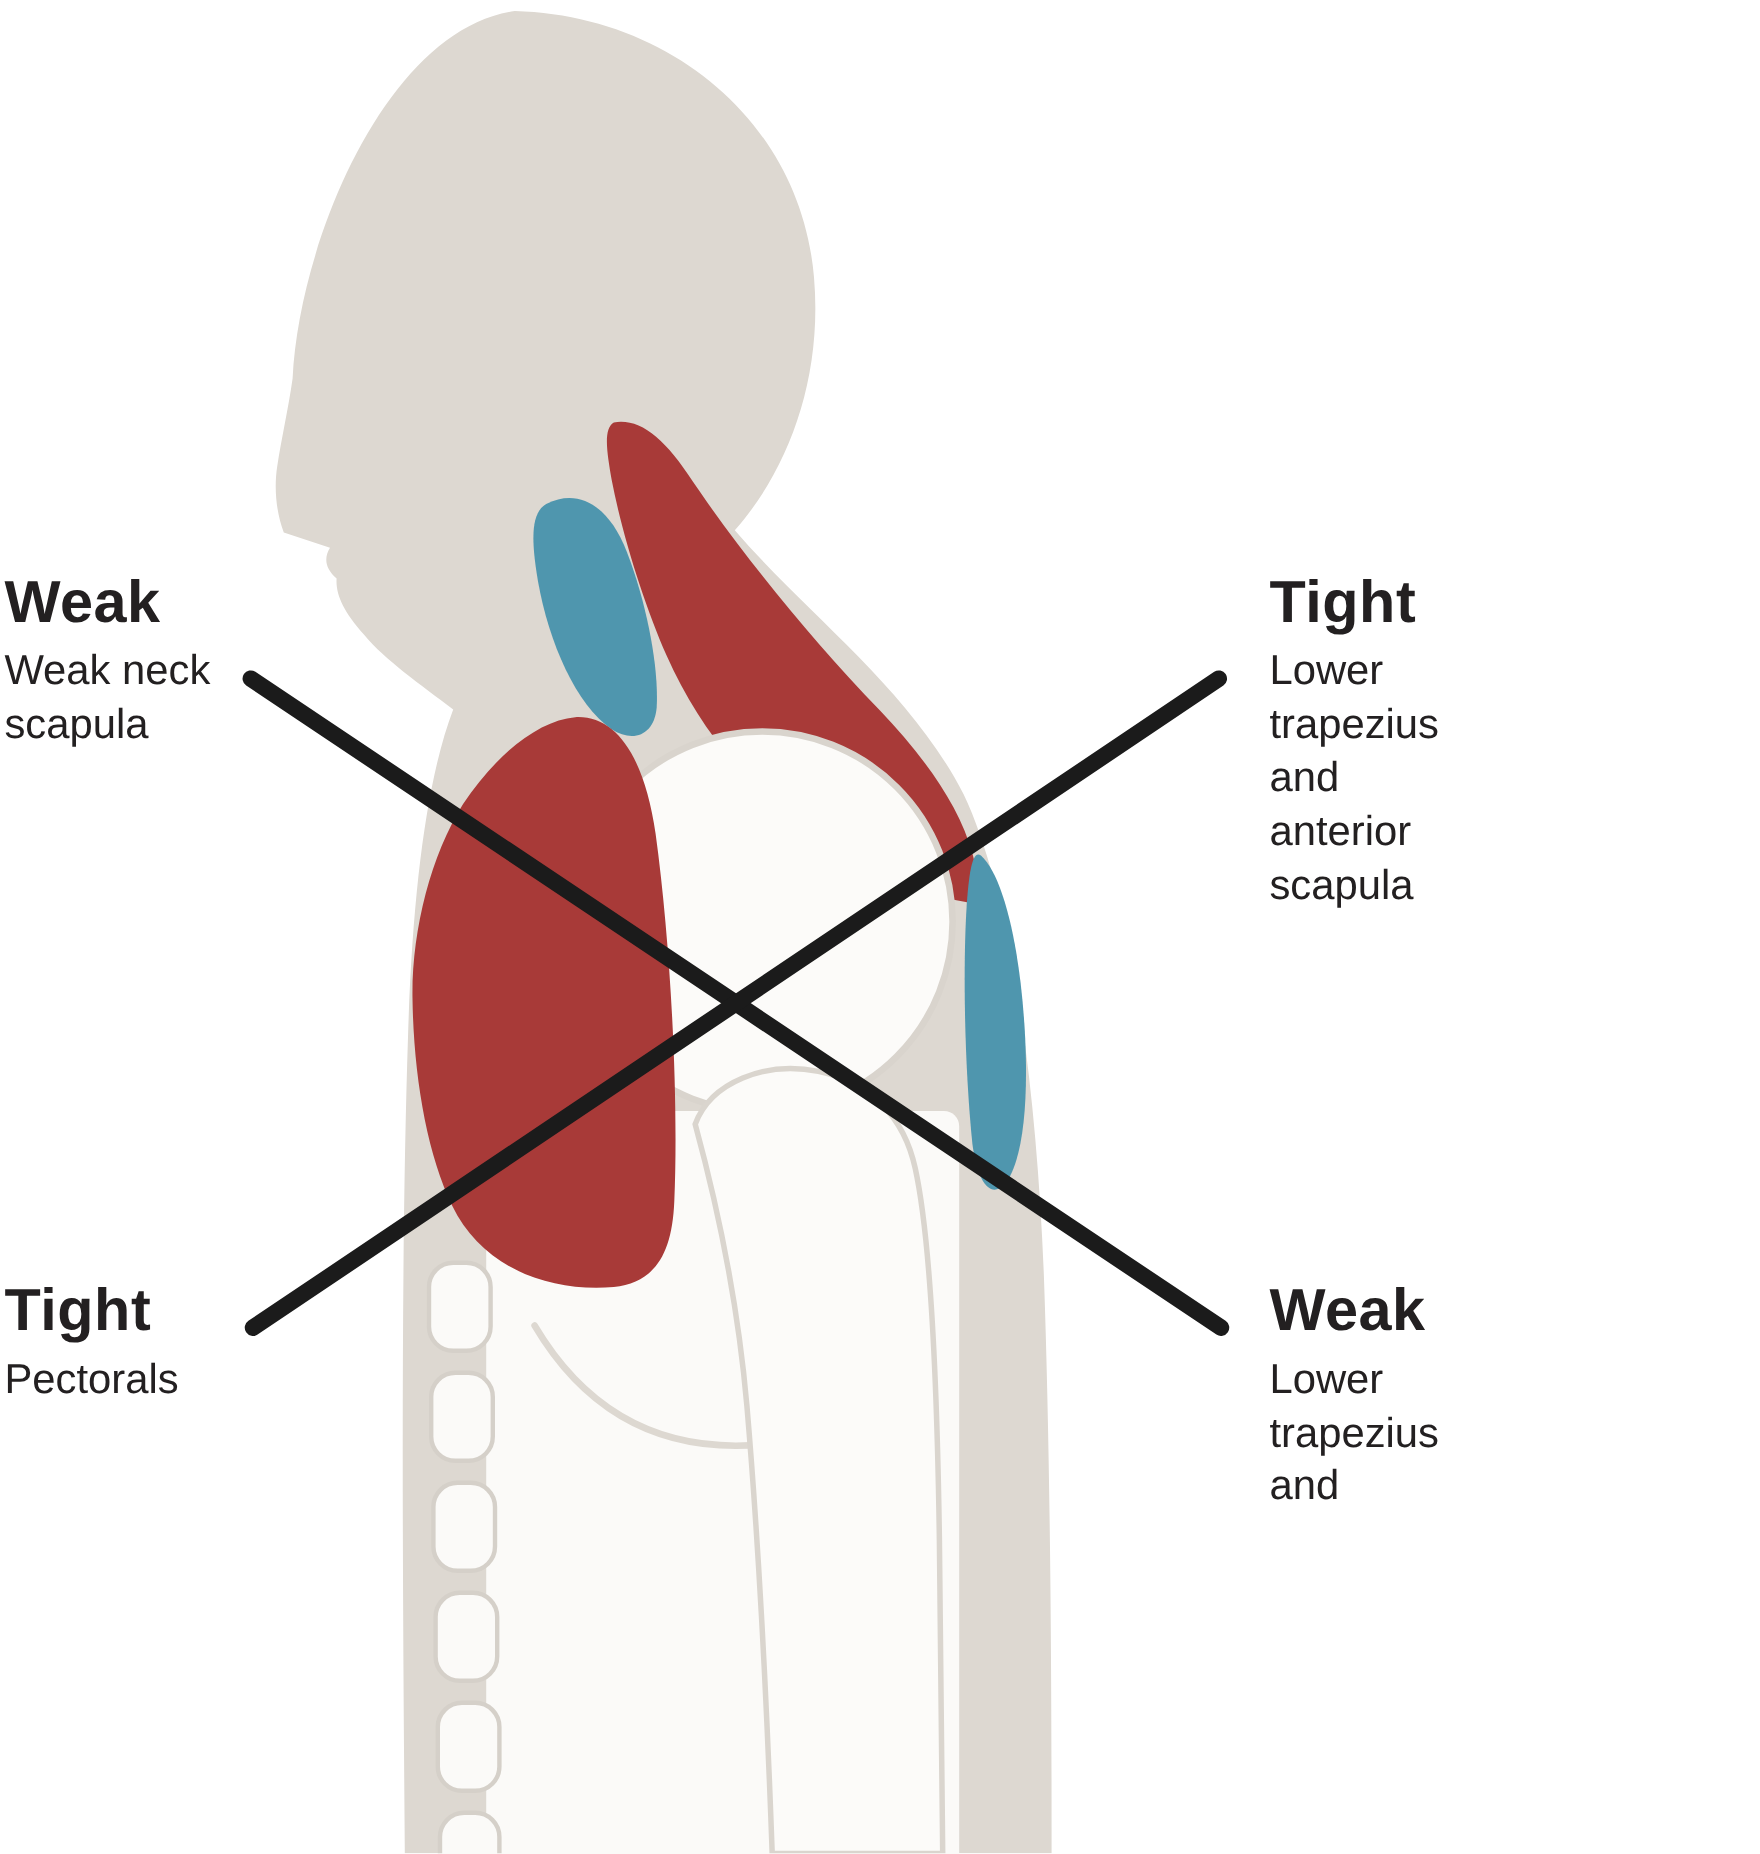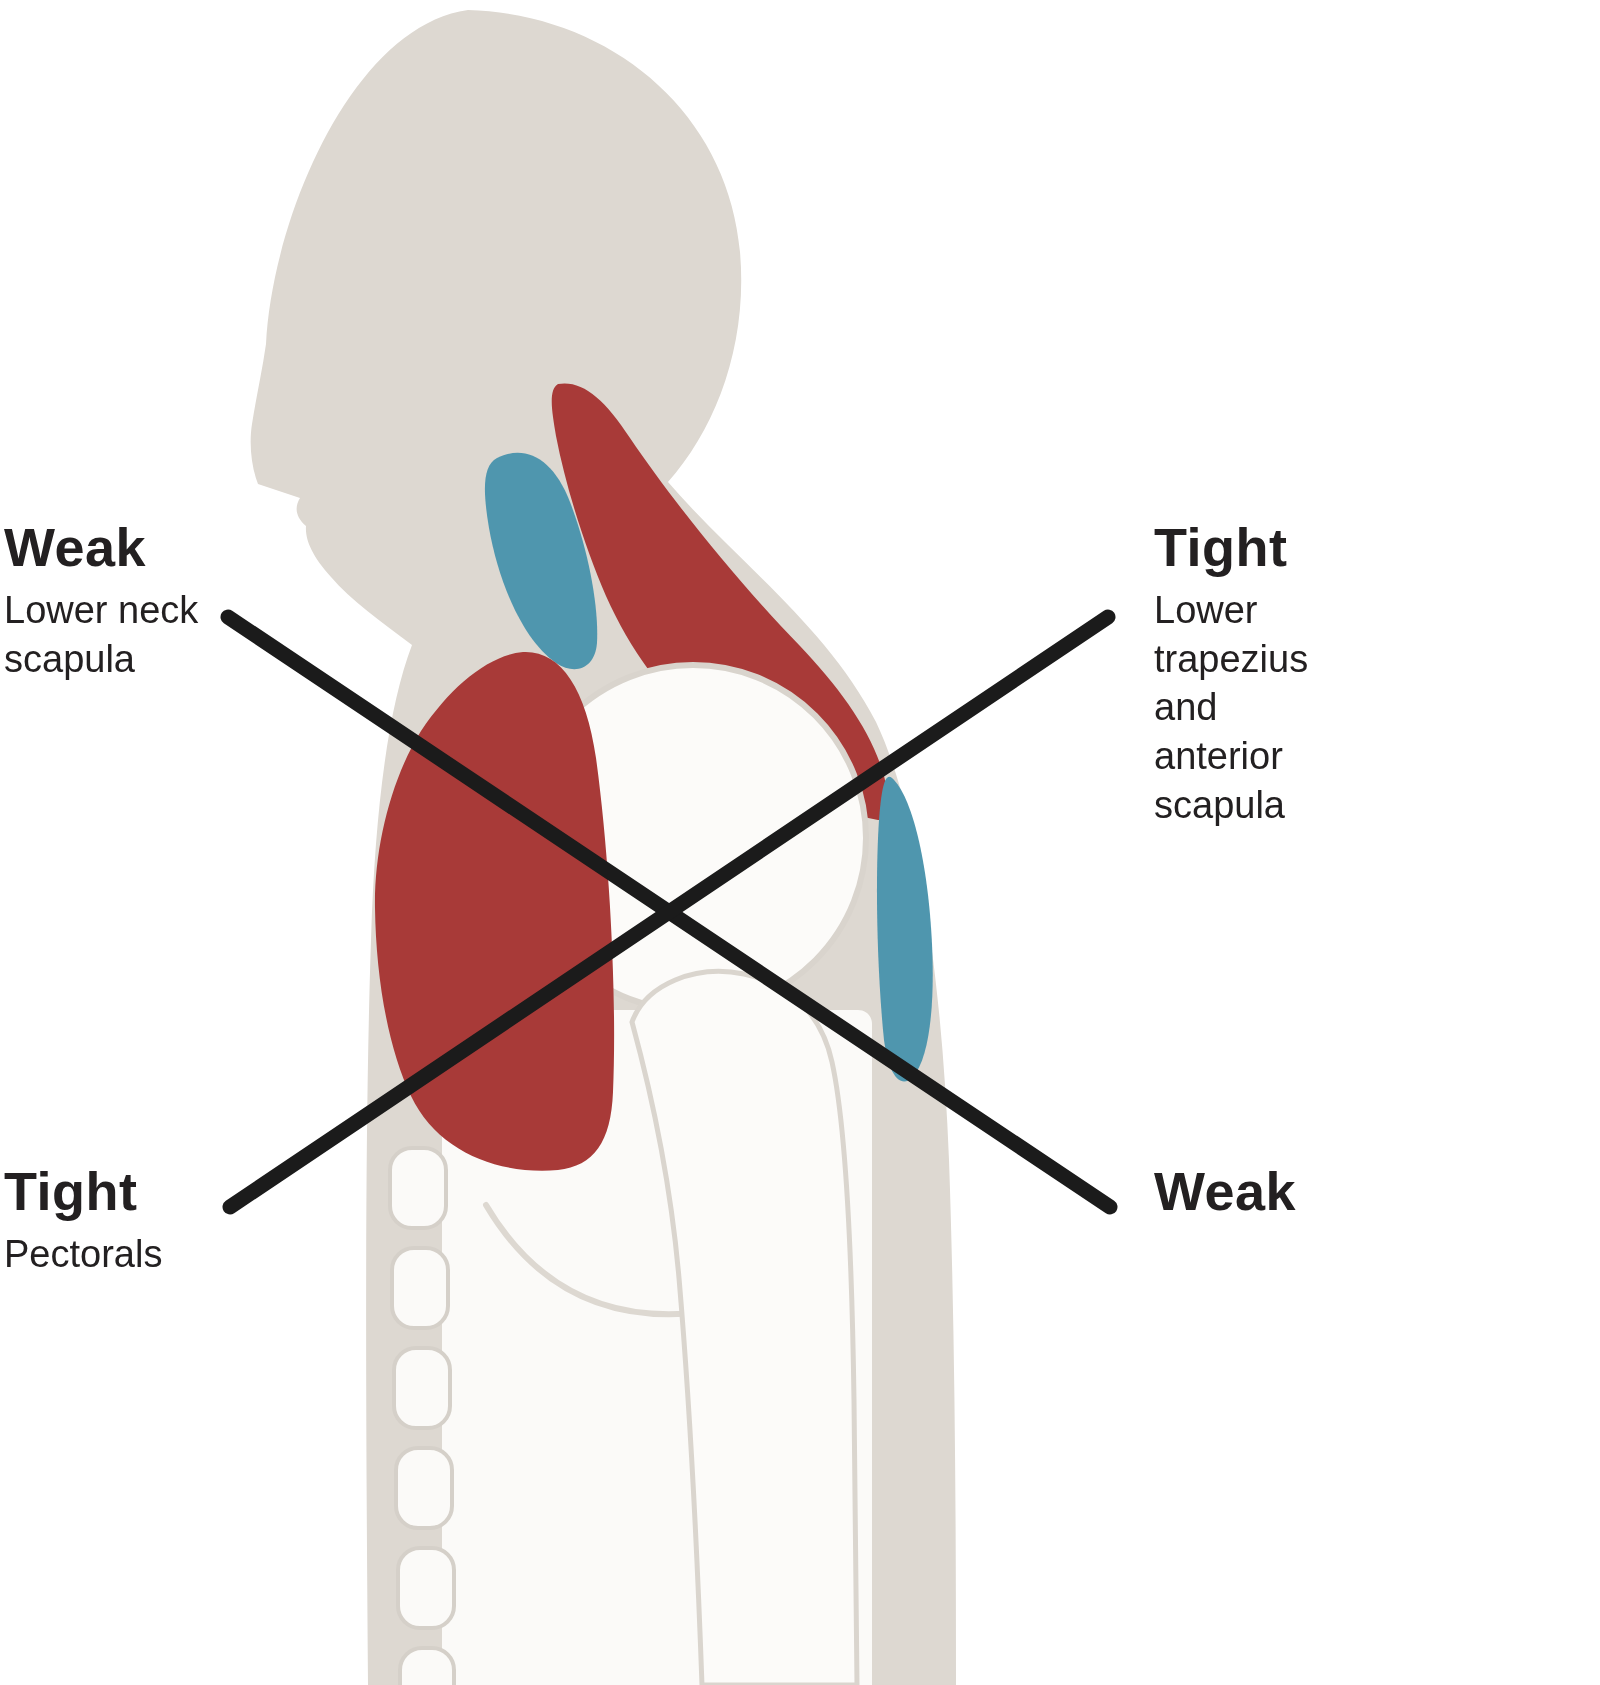--- a/index.html
+++ b/index.html
@@ -131,32 +131,33 @@
          C 877 972, 875 880, 879 820
          C 881 794, 884 771, 892 778
          Z" fill="#4f96ae"></path>
 
     <line x1="228" y1="617" x2="1110" y2="1207" stroke="#1b1b1b" stroke-width="15" stroke-linecap="round"></line>
     <line x1="1108" y1="617" x2="230" y2="1207" stroke="#1b1b1b" stroke-width="15" stroke-linecap="round"></line>
   </svg>
 
   <div class="label tl">
     <div class="label-title">Weak</div>
-    <div class="label-line">Lower neck</div>
+    <div class="label-line">Weak neck</div>
     <div class="label-line">scapula</div>
   </div>
 
   <div class="label tr">
     <div class="label-title">Tight</div>
     <div class="label-line">Lower trapezius</div>
     <div class="label-line">and anterior scapula</div>
   </div>
 
   <div class="label bl">
     <div class="label-title">Tight</div>
     <div class="label-line">Pectorals</div>
   </div>
 
   <div class="label br">
     <div class="label-title">Weak</div>
+    <div class="label-line">Lower trapezius and</div>
   </div>
 
 </div>
 
 </body></html>

